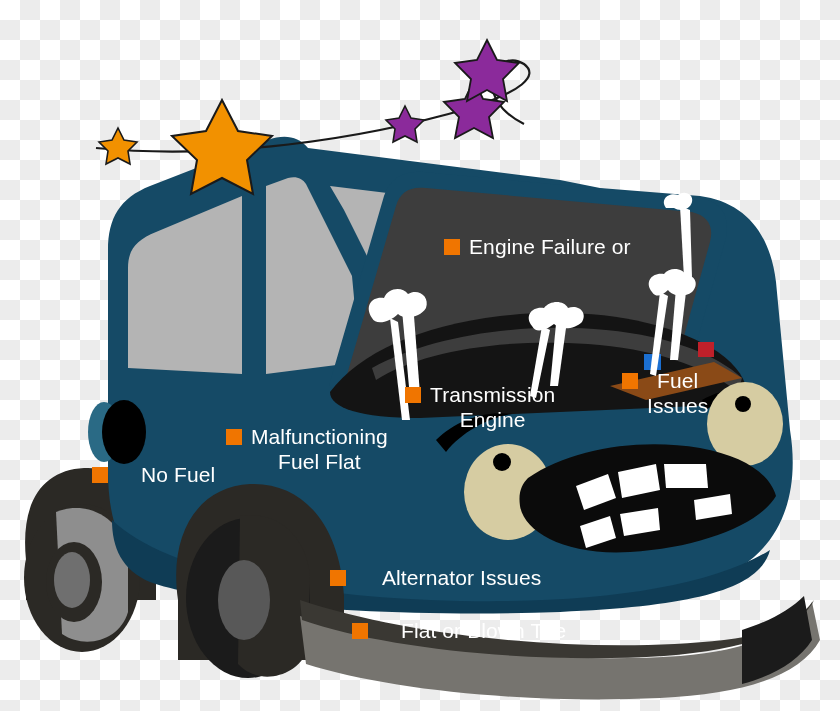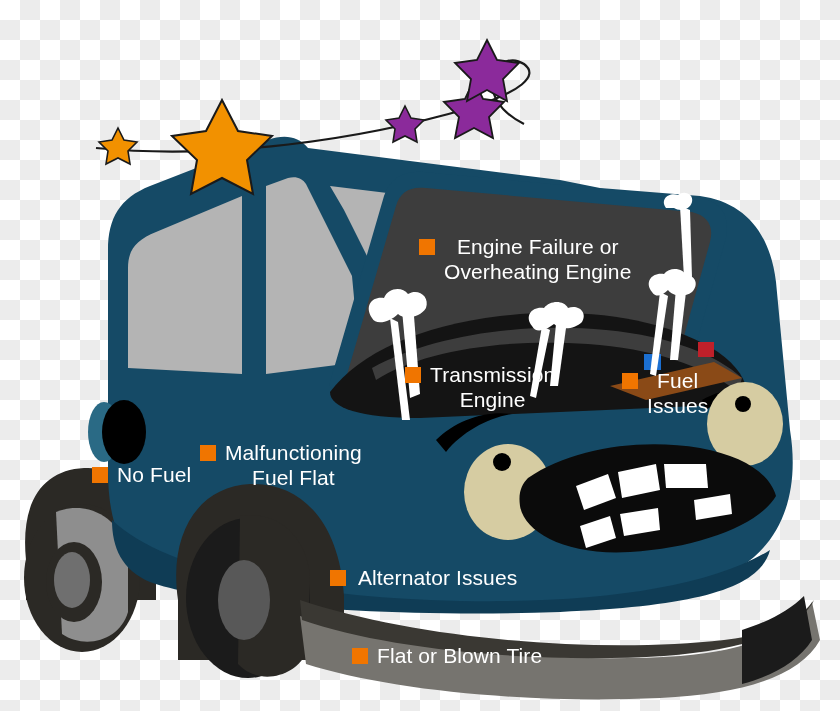--- a/index.html
+++ b/index.html
@@ -43,21 +43,21 @@
   }
   .label .bullet {
     flex: 0 0 auto;
     width: 16px;
     height: 16px;
     background: #f07500;
     margin-top: 5px;
   }
   .label .txt { display: block; }
   .label.center .txt { text-align: center; }
-  .label.lead .txt { text-align: center; }
+  .label.lead .txt { text-align: center; margin-left: 24px; }
 </style>
 </head>
 <body>
 
 <div id="canvas">
 
   <svg id="art" viewBox="0 0 840 711">
 
     <g>
       <path d="M 26 560 C 20 500 44 470 84 468 C 126 466 152 496 156 548
@@ -259,48 +259,48 @@
                  L 474 128 L 455 138 L 459 117 L 444 102 L 465 99 Z" fill="#8b2a9b" stroke="#1a1a1a" stroke-width="1.8"></path>
       </g>
 
       <g>
         <path d="M 487 40 L 497 60 L 519 63 L 503 79 L 507 101
                  L 487 90 L 467 101 L 471 79 L 455 63 L 477 60 Z" fill="#8b2a9b" stroke="#1a1a1a" stroke-width="1.8"></path>
       </g>
     </g>
   </svg>
 
-  <div class="label center" style="left:419px; top:234px;">
-    <span class="bullet"></span>
-    <span class="txt"><span>Engine Failure or</span><br><span>Overheating Engine</span></span>
-  </div>
-
-  <div class="label center" style="left:405px; top:362px;justify-content:flex-end;">
+  <div class="label center" style="left:444px; top:234px;">
+    <span class="bullet"></span>
+    <span class="txt"><span>Engine Failure or</span><br></span>
+  </div>
+
+  <div class="label center" style="left:405px; top:382px;justify-content:flex-end;">
     <span class="bullet"></span>
     <span class="txt"><span>Transmission</span><br><span>Engine</span></span>
   </div>
 
   <div class="label center" style="left:622px; top:368px;">
     <span class="bullet"></span>
     <span class="txt"><span>Fuel</span><br><span>Issues</span></span>
   </div>
 
-  <div class="label center" style="left:200px; top:424px;margin-top:16px;">
+  <div class="label center" style="left:226px; top:424px;">
     <span class="bullet"></span>
     <span class="txt"><span>Malfunctioning</span><br><span>Fuel Flat</span></span>
   </div>
 
   <div class="label lead" style="left:92px; top:462px;">
     <span class="bullet"></span>
     <span class="txt">No Fuel</span>
   </div>
 
   <div class="label lead" style="left:330px; top:565px;gap:12px;">
     <span class="bullet"></span>
     <span class="txt">Alternator Issues</span>
   </div>
 
-  <div class="label lead" style="left:328px; top:643px;padding-left:24px;">
+  <div class="label lead" style="left:328px; top:618px;padding-left:24px;">
     <span class="bullet"></span>
     <span class="txt">Flat or Blown Tire</span>
   </div>
 
 </div>
 
 </body></html>

